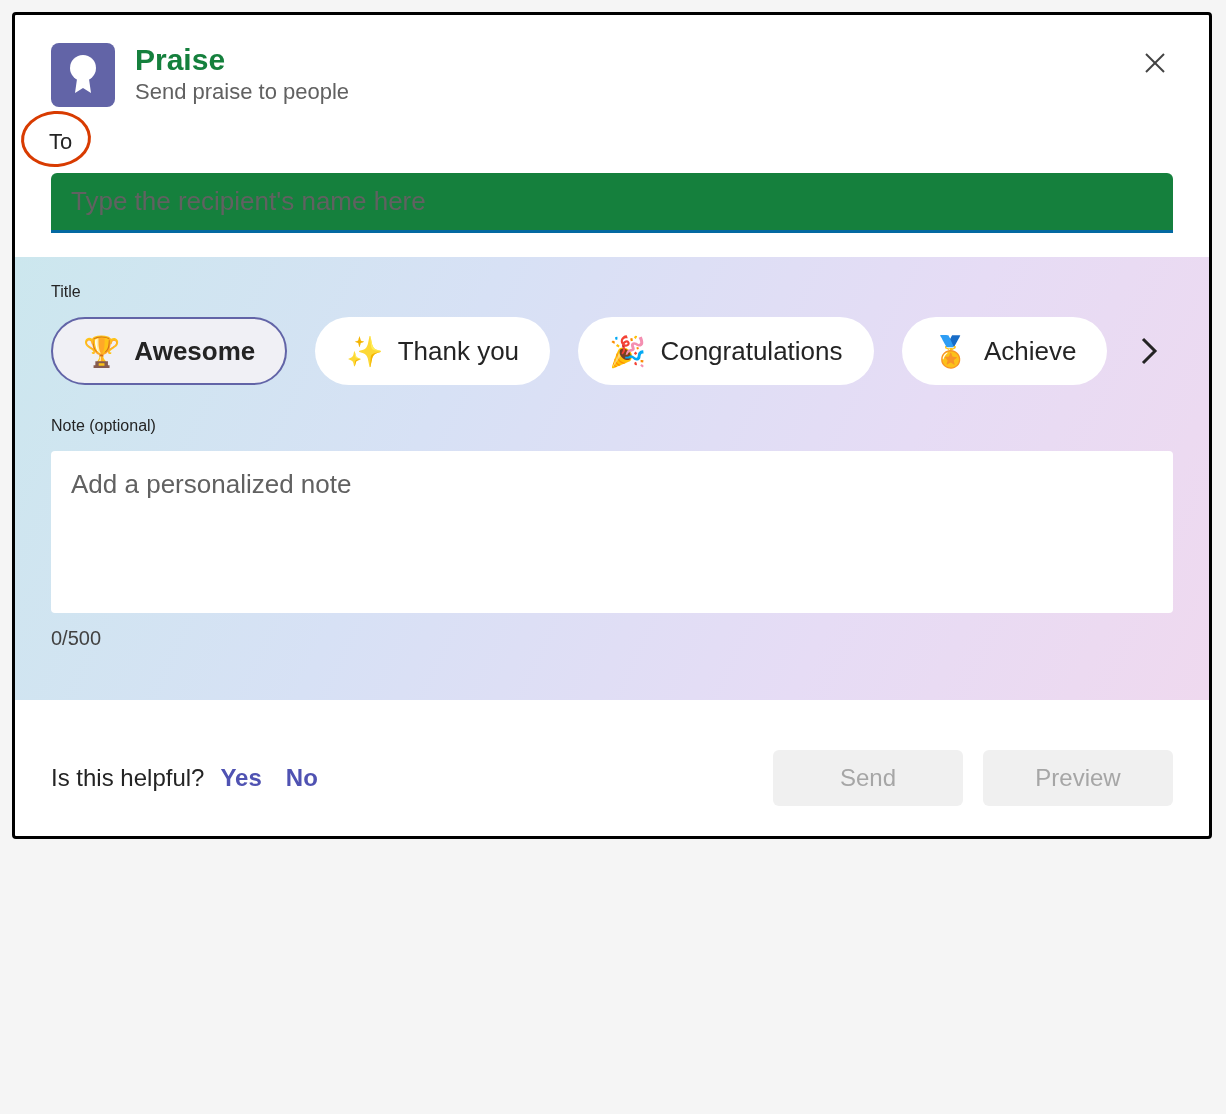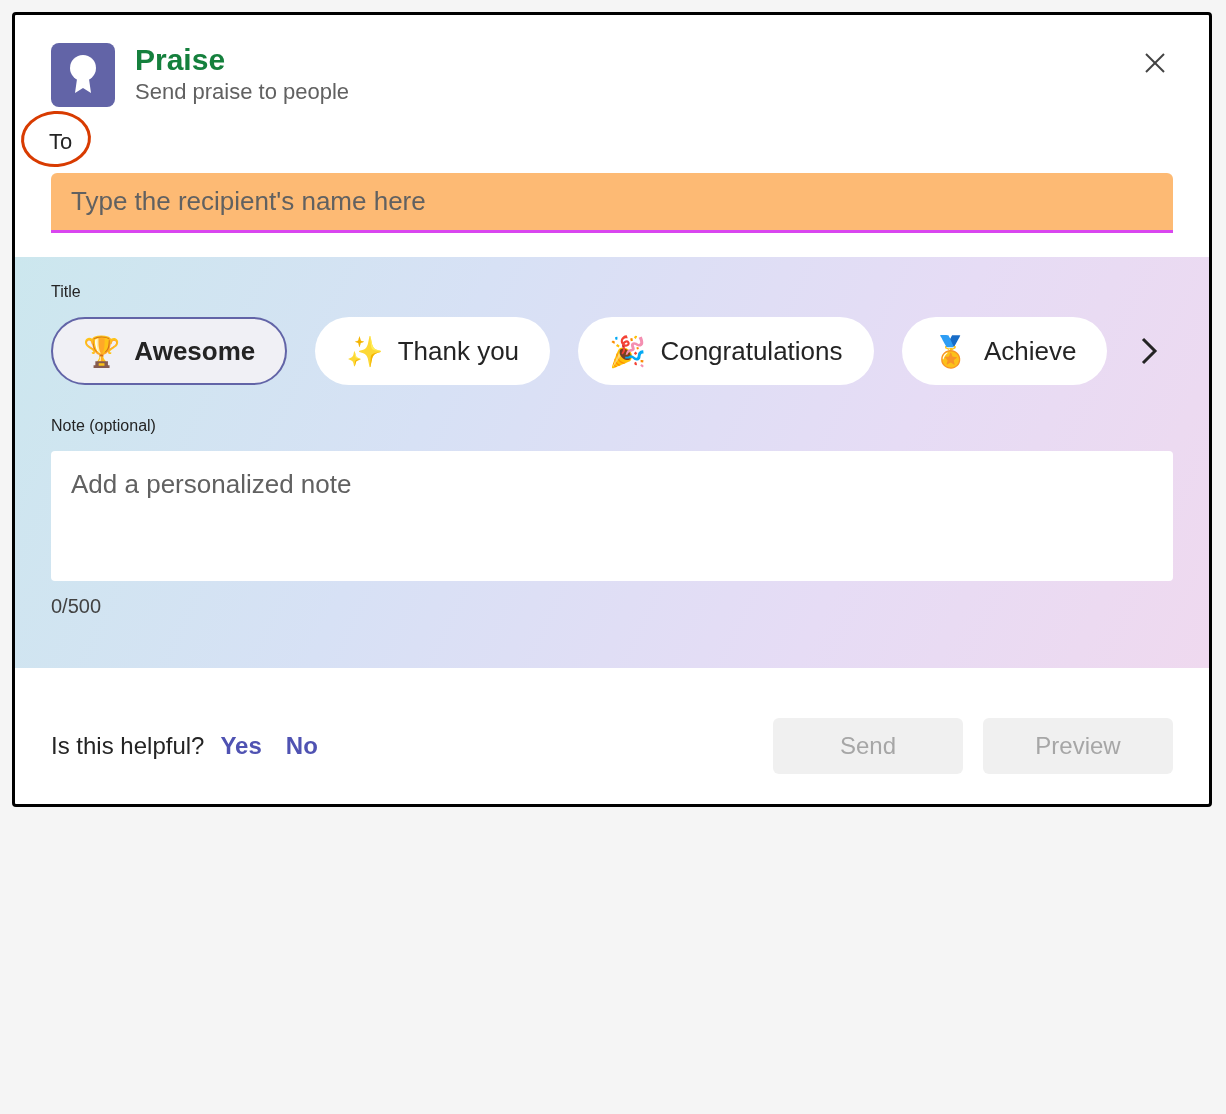--- a/index.html
+++ b/index.html
@@ -56,23 +56,23 @@
     border: 3px solid #d83b01;
     border-radius: 50%;
     transform: rotate(-4deg);
     pointer-events: none;
   }
   .to-label { font-size: 22px; color: #242424; padding-left: 6px; }
   .to-input-wrap { margin-top: 18px; }
   .to-input {
     width: 100%;
     height: 60px;
-    background: #fdba74;
+    background: #15803d;
     border: none;
-    border-bottom: 3px solid #d946ef;
+    border-bottom: 3px solid #0369a1;
     font-size: 26px;
     padding: 0 20px;
     color: #242424;
     border-radius: 6px 6px 0 0;
   }
   .to-input::placeholder { color: #616161; }
 
   
   .gradient-region {
     margin-top: 24px;
@@ -107,21 +107,21 @@
     width: 48px; height: 48px;
     background: none; border: none;
     cursor: pointer;
     display:flex;align-items:center;justify-content:center;
     flex-shrink:0;
     margin-left: 8px;
   }
 
   .note-area {
     width: 100%;
-    height: 130px;
+    height: 162px;
     background: #fff;
     border: none;
     border-radius: 4px;
     padding: 18px 20px;
     font-size: 26px;
     font-family: inherit;
     resize: none;
     color: #242424;
   }
   .note-area::placeholder { color: #616161; }

